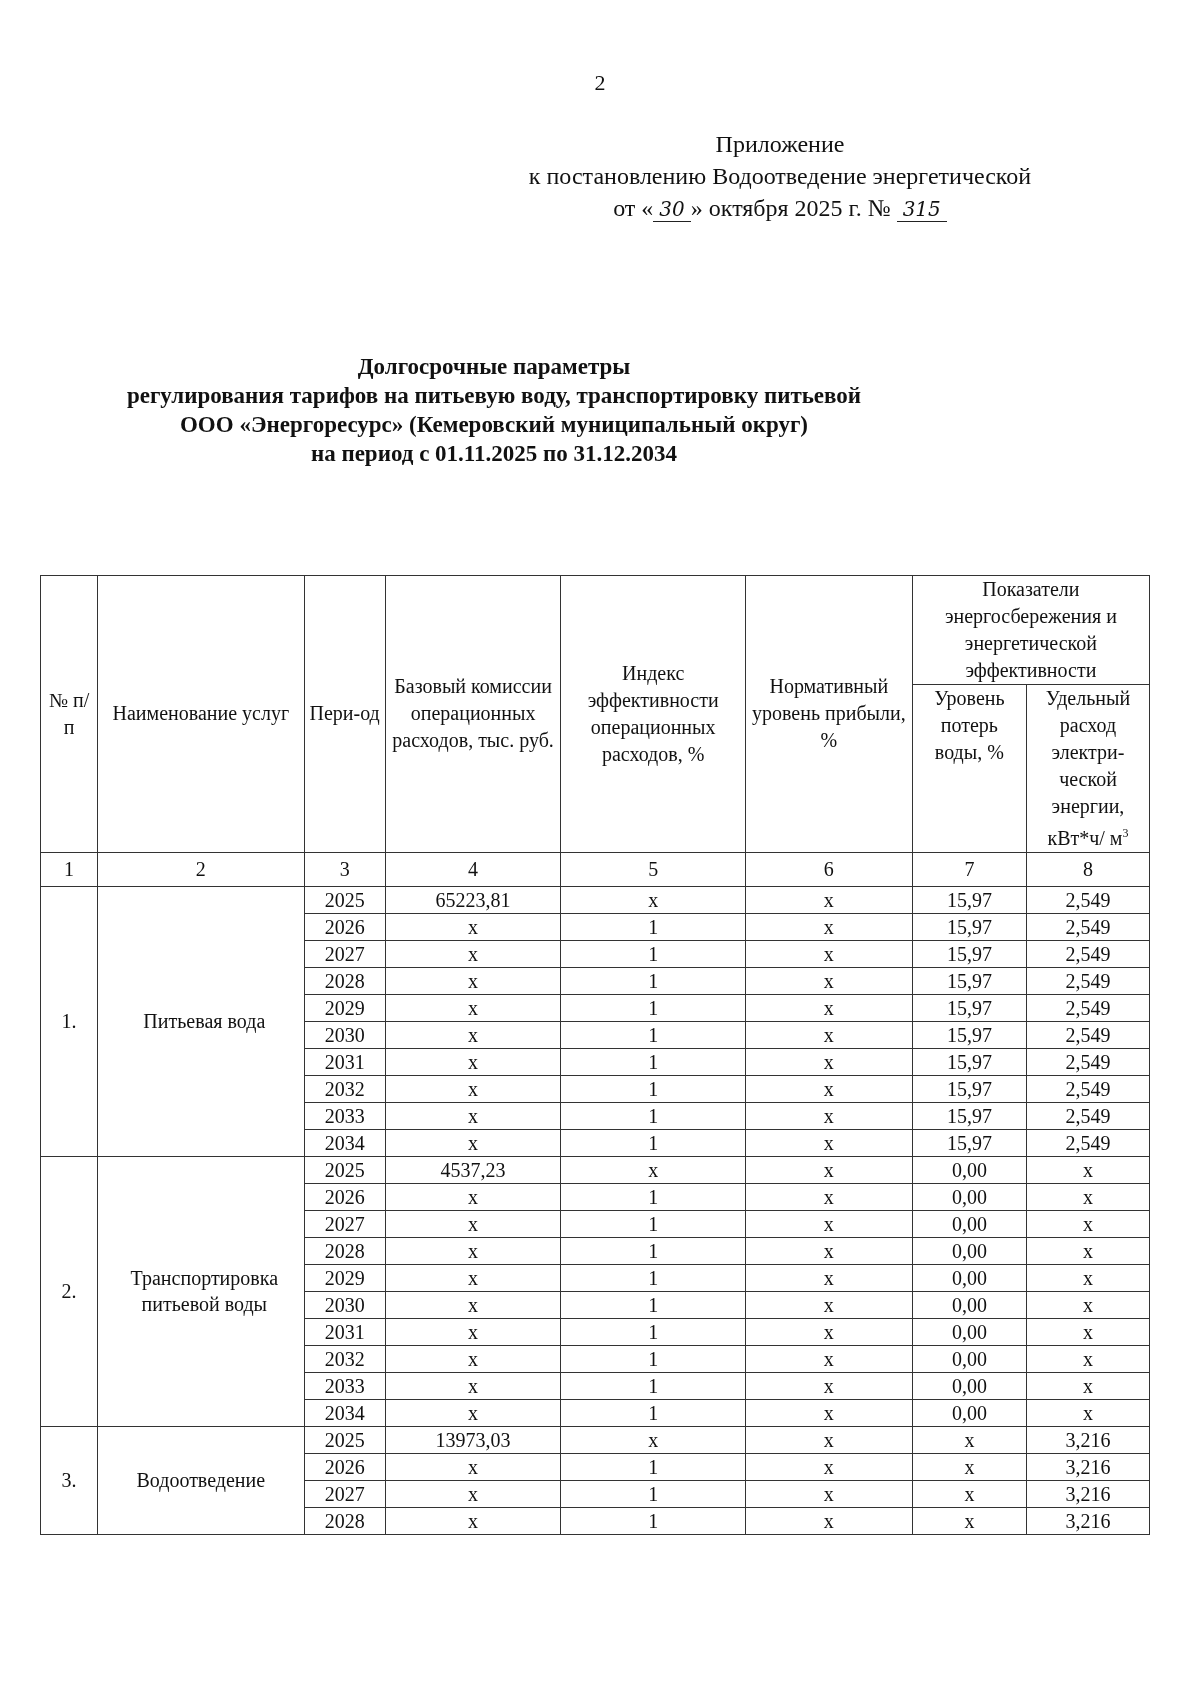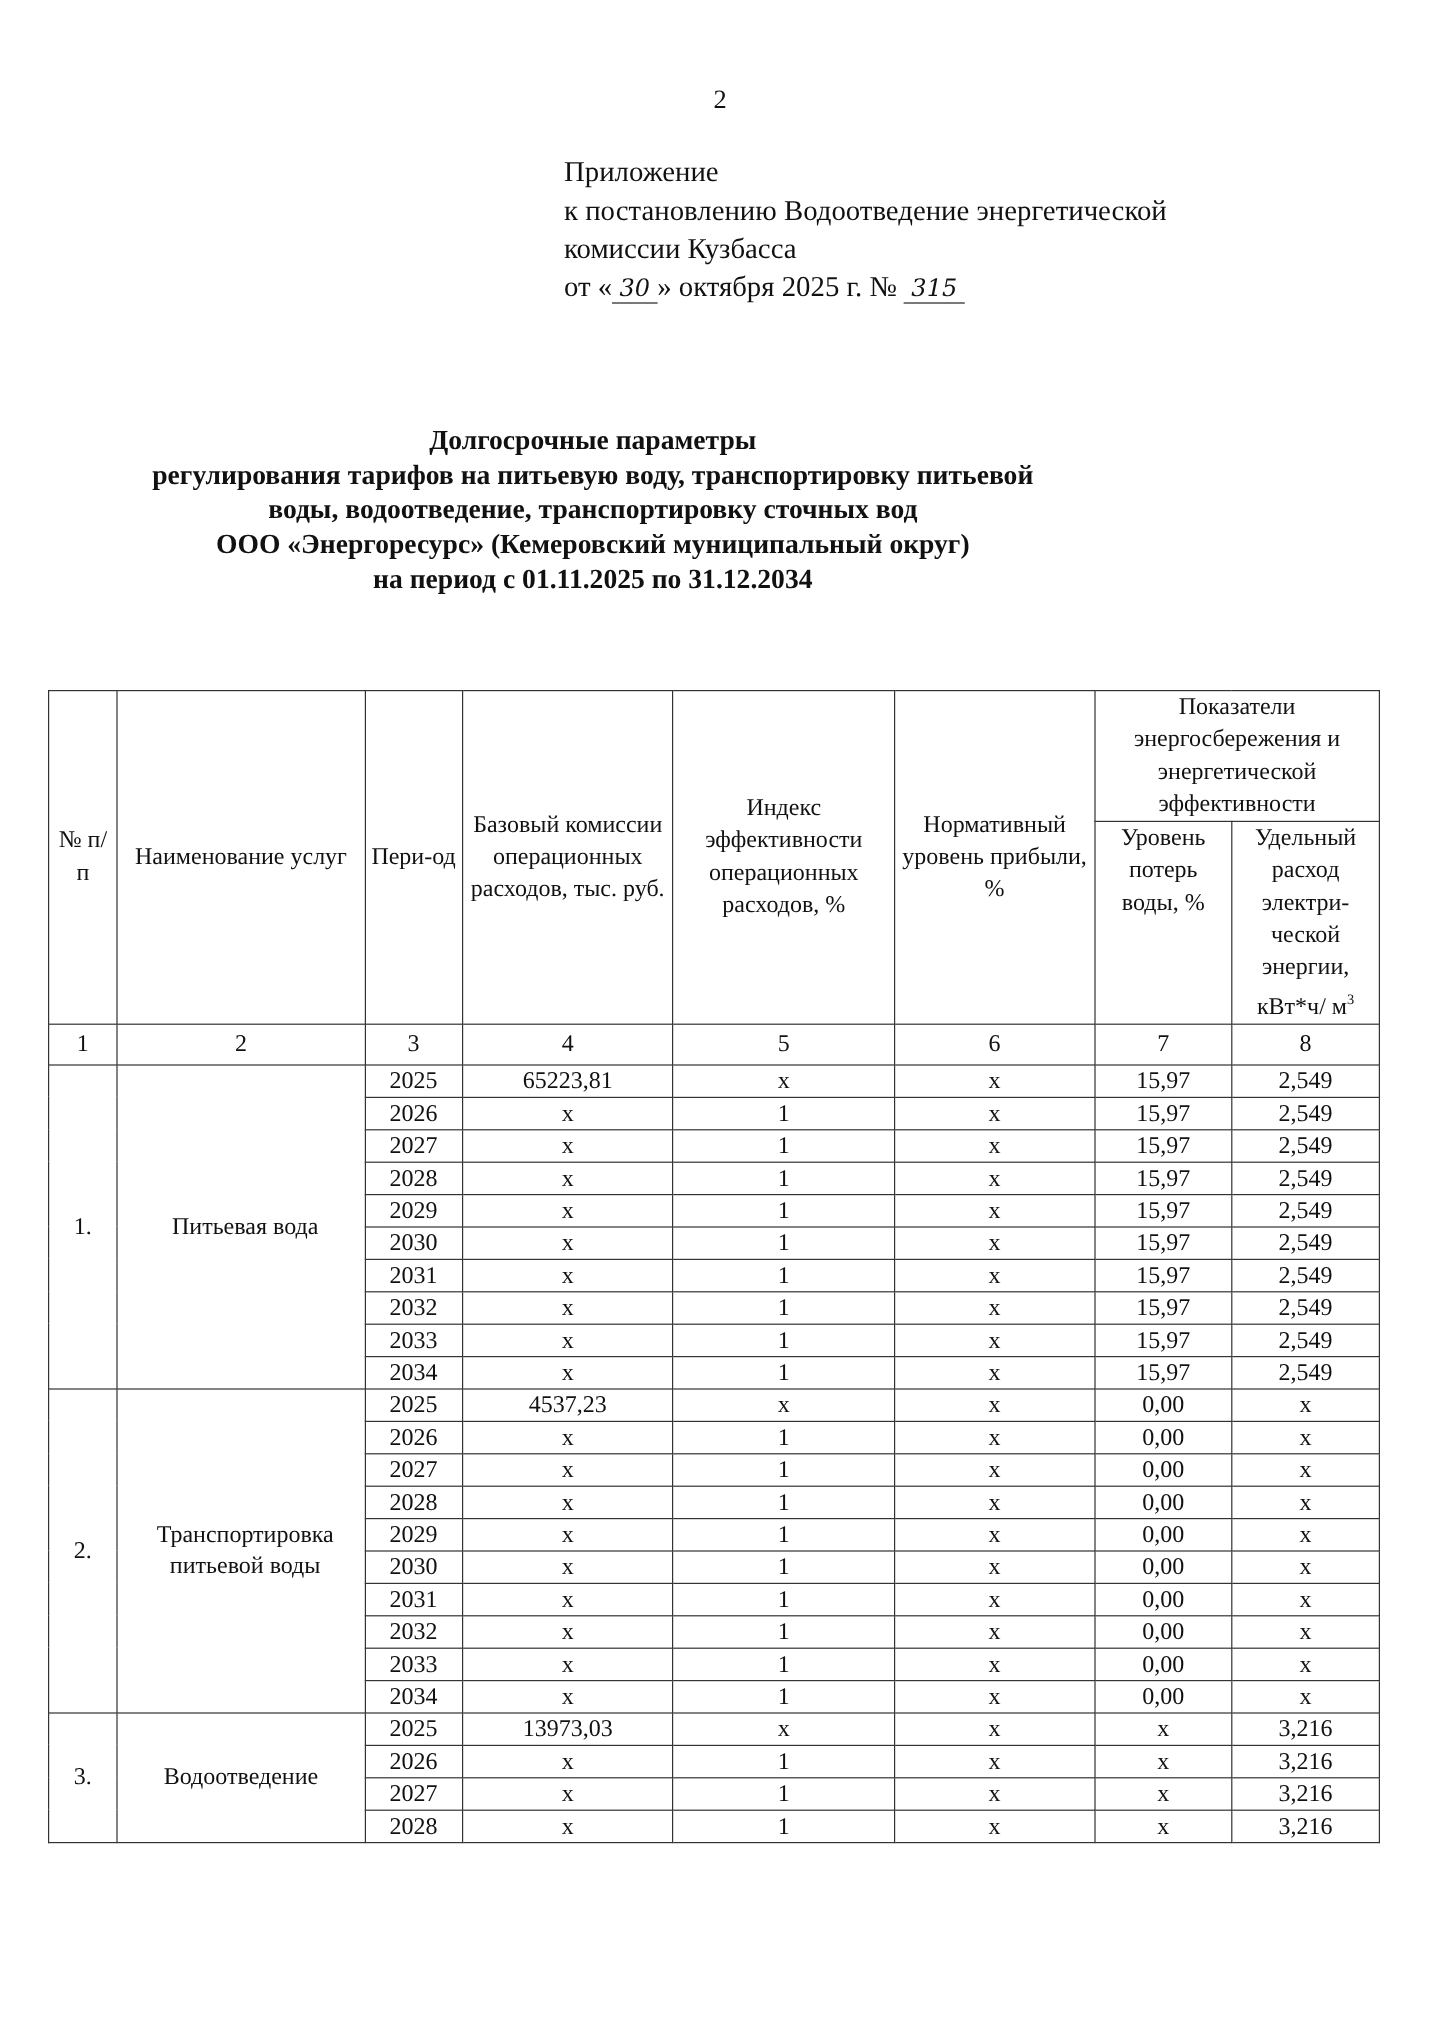--- a/index.html
+++ b/index.html
@@ -2,21 +2,21 @@
 <html><head>
   <meta charset="utf-8">
   <style>
     html, body { margin: 0; padding: 0; background: #ffffff; }
     body {
       width: 1200px; height: 1698px; position: relative; overflow: hidden;
       font-family: "Liberation Serif", "DejaVu Serif", serif; color: #111;
     }
     .page-num { position: absolute; top: 70px; left: 0; width: 1200px; text-align: center; font-size: 22px; }
     .appendix {
-      position: absolute; top: 128px; left: 470px; width: 620px; 
+      position: absolute; top: 128px; left: 470px; width: 620px; text-align: center;
       font-size: 24px; line-height: 32px;
     }
     .handwritten {
       font-style: italic; font-family: "DejaVu Serif", serif; font-size: 20px;
       display: inline-block; border-bottom: 1.5px solid #222; padding: 0 6px; line-height: 24px;
     }
     .title {
       position: absolute; top: 352px; left: 0; width: 988px; text-align: center;
       font-weight: bold; font-size: 23px; line-height: 29px;
     }
@@ -36,31 +36,29 @@
     sup { font-size: 12px; }
   </style>
 </head>
 <body>
 
 <div class="page-num">2</div>
 
 <div class="appendix">
   <div>Приложение</div>
   <div>к постановлению Водоотведение энергетической</div>
-  <div>комиссии Кузбасса</div>
   <div>
     <span>от «</span><span class="handwritten">30</span><span>» октября 2025 г. №</span>
     <span class="handwritten">315</span>
   </div>
 </div>
 
 <div class="title">
   <div>Долгосрочные параметры</div>
   <div>регулирования тарифов на питьевую воду, транспортировку питьевой</div>
-  <div>воды, водоотведение, транспортировку сточных вод</div>
   <div>ООО «Энергоресурс» (Кемеровский муниципальный округ)</div>
   <div>на период с 01.11.2025 по 31.12.2034</div>
 </div>
 
 <table class="params">
   <colgroup>
     <col style="width:52px">
       <col style="width:188px">
       <col style="width:74px">
       <col style="width:160px">

